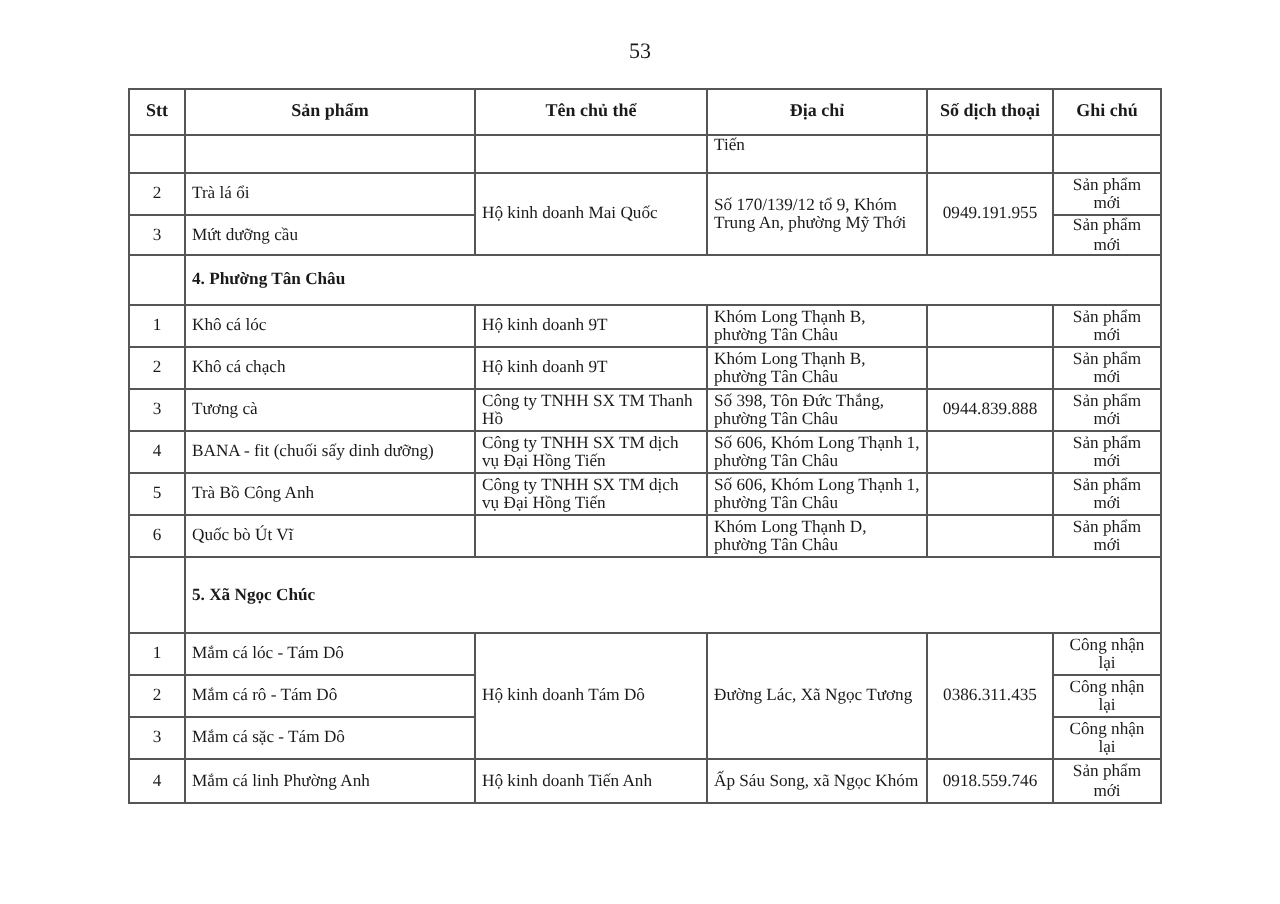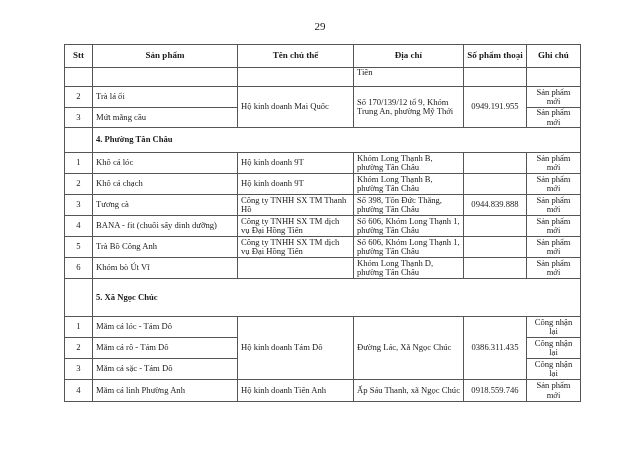--- a/index.html
+++ b/index.html
@@ -10,38 +10,38 @@
   td, th { border: 1px solid #555; padding: 0 3px; vertical-align: middle; line-height: 9.5px; }
   th { font-weight: bold; height: 22px; text-align: center; font-size: 9px; }
   td.c { text-align: center; }
   td.sec { font-weight: bold; }
   col.stt { width: 28px; } col.sp { width: 145px; } col.ten { width: 116px; }
   col.dc { width: 110px; } col.sdt { width: 63px; } col.gc { width: 54px; }
 </style>
 </head>
 <body>
 
-<div class="page-number">29</div>
+<div class="page-number">53</div>
 
 <table>
   <colgroup>
       <col class="stt">
       <col class="sp">
       <col class="ten">
       <col class="dc">
       <col class="sdt">
       <col class="gc">
     </colgroup>
   <thead>
     <tr>
       <th>Stt</th>
       <th>Sản phẩm</th>
       <th>Tên chủ thể</th>
       <th>Địa chỉ</th>
-      <th>Số phẩm thoại</th>
+      <th>Số dịch thoại</th>
       <th>Ghi chú</th>
     </tr>
   </thead>
   <tbody>
     <tr style="height:19px">
       <td></td>
         <td></td>
         <td></td>
       <td style="vertical-align:top">Tiến</td>
       <td></td>
@@ -50,21 +50,21 @@
     <tr style="height:21px">
       <td class="c">2</td>
       <td>Trà lá ổi</td>
       <td rowspan="2">Hộ kinh doanh Mai Quốc</td>
       <td rowspan="2">Số 170/139/12 tổ 9, Khóm Trung An, phường Mỹ Thới</td>
       <td rowspan="2" class="c">0949.191.955</td>
       <td class="c">Sản phẩm mới</td>
     </tr>
     <tr style="height:20px">
       <td class="c">3</td>
-      <td>Mứt mãng cầu</td>
+      <td>Mứt dưỡng cầu</td>
       <td class="c">Sản phẩm mới</td>
     </tr>
     <tr style="height:25px">
       <td></td>
       <td colspan="5" class="sec">4. Phường Tân Châu</td>
     </tr>
     <tr style="height:21px">
       <td class="c">1</td>
       <td>Khô cá lóc</td>
       <td>Hộ kinh doanh 9T</td>
@@ -99,50 +99,50 @@
     <tr style="height:21px">
       <td class="c">5</td>
       <td>Trà Bồ Công Anh</td>
       <td>Công ty TNHH SX TM dịch vụ Đại Hồng Tiến</td>
       <td>Số 606, Khóm Long Thạnh 1, phường Tân Châu</td>
       <td class="c"></td>
       <td class="c">Sản phẩm mới</td>
     </tr>
     <tr style="height:21px">
       <td class="c">6</td>
-      <td>Khóm bò Út Vĩ</td>
+      <td>Quốc bò Út Vĩ</td>
       <td></td>
       <td>Khóm Long Thạnh D, phường Tân Châu</td>
       <td class="c"></td>
       <td class="c">Sản phẩm mới</td>
     </tr>
     <tr style="height:38px">
       <td></td>
       <td colspan="5" class="sec">5. Xã Ngọc Chúc</td>
     </tr>
     <tr style="height:21px">
       <td class="c">1</td>
       <td>Mắm cá lóc - Tám Dô</td>
       <td rowspan="3">Hộ kinh doanh Tám Dô</td>
-      <td rowspan="3">Đường Lác, Xã Ngọc Chúc</td>
+      <td rowspan="3">Đường Lác, Xã Ngọc Tương</td>
       <td rowspan="3" class="c">0386.311.435</td>
       <td class="c">Công nhận lại</td>
     </tr>
     <tr style="height:21px">
       <td class="c">2</td>
       <td>Mắm cá rô - Tám Dô</td>
       <td class="c">Công nhận lại</td>
     </tr>
     <tr style="height:21px">
       <td class="c">3</td>
       <td>Mắm cá sặc - Tám Dô</td>
       <td class="c">Công nhận lại</td>
     </tr>
     <tr style="height:22px">
       <td class="c">4</td>
       <td>Mắm cá linh Phường Anh</td>
       <td>Hộ kinh doanh Tiến Anh</td>
-      <td>Ấp Sáu Thanh, xã Ngọc Chúc</td>
+      <td>Ấp Sáu Song, xã Ngọc Khóm</td>
       <td class="c">0918.559.746</td>
       <td class="c">Sản phẩm mới</td>
     </tr>
   </tbody>
 </table>
 
 </body></html>

